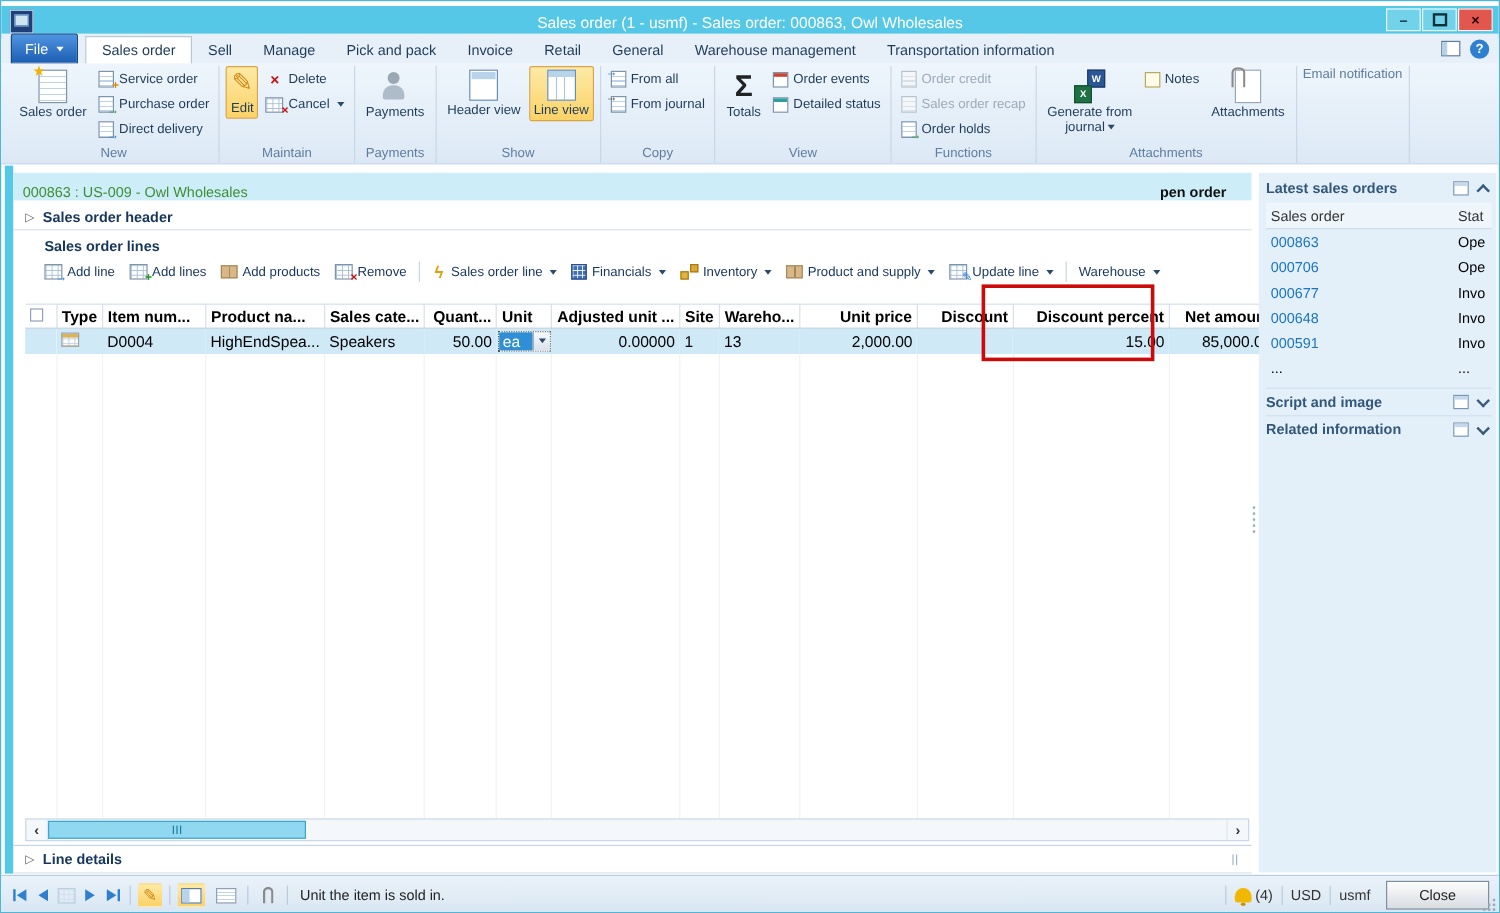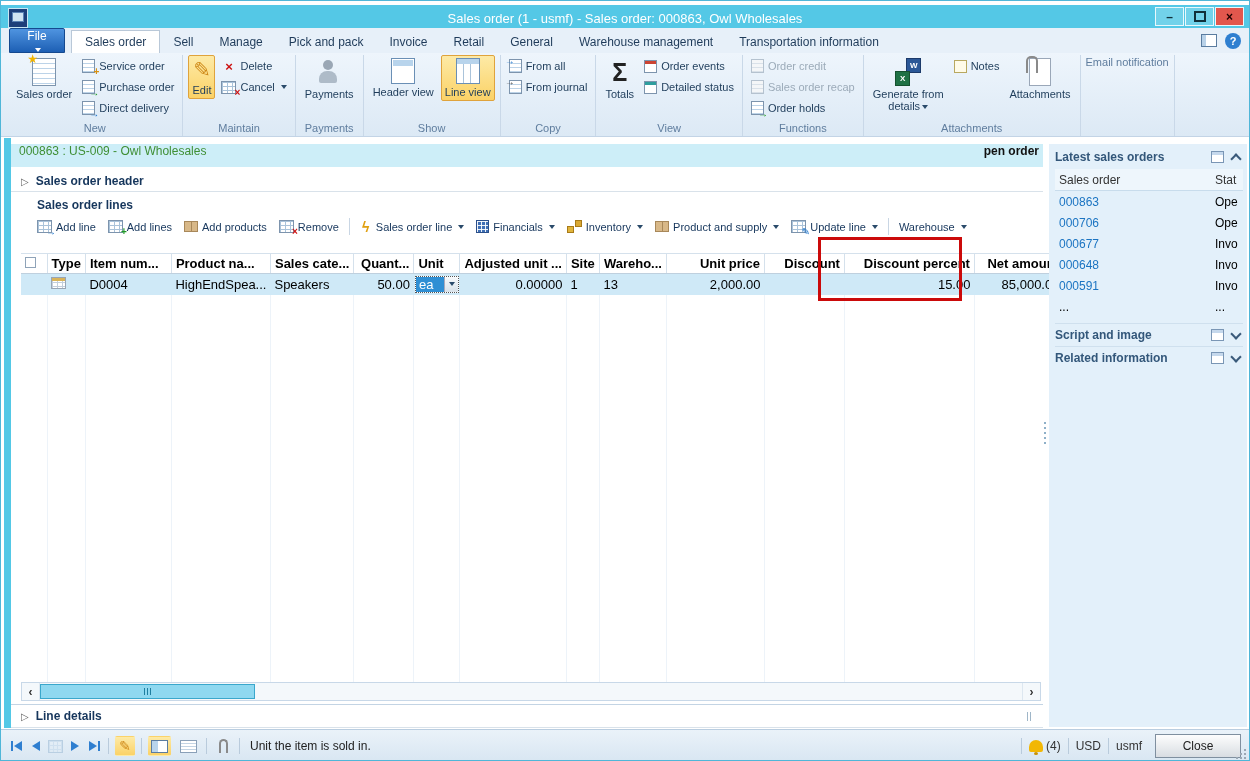--- a/index.html
+++ b/index.html
@@ -10,21 +10,21 @@
   .appico{position:absolute;left:7px;top:3px;width:20px;height:20px;background:#1d3f7a;border:1px solid #c8e6f2;box-sizing:border-box;}
   .appico::after{content:"";position:absolute;left:3px;top:3px;width:10px;height:8px;background:#cfe4f2;border:1px solid #5a82b5;}
   .wtitle{width:100%;text-align:center;color:#fff;font-size:13px;}
   .wbtns{position:absolute;right:5px;top:2px;display:flex;gap:1px;}
   .wbtn{width:29px;height:19px;border:1px solid #e9f8fc;background:rgba(255,255,255,0.18);display:flex;align-items:center;justify-content:center;color:#10303a;font-size:12px;font-weight:bold;box-sizing:border-box;}
   .wbtn.max::after{content:"";width:8px;height:7px;border:2px solid #10303a;}
   .wbtn.close{background:#e2574d;color:#200;}
 
   
   .tabrow{position:absolute;left:0;top:27px;width:100%;height:25px;background:#e7f0f9;display:flex;align-items:flex-end;}
-  .filetab{margin-left:8px;width:54px;height:23px;background:linear-gradient(#4f94e0,#1d5fb4);border:1px solid #15498f;border-radius:2px 2px 0 0;color:#fff;font-size:12px;display:flex;align-items:center;justify-content:center;gap:5px;flex-direction:column;}
+  .filetab{margin-left:8px;width:54px;height:23px;background:linear-gradient(#4f94e0,#1d5fb4);border:1px solid #15498f;border-radius:2px 2px 0 0;color:#fff;font-size:12px;display:flex;align-items:center;justify-content:center;gap:5px;}
   .tab{height:23px;padding:0 13px;font-size:12px;color:#1f3b5a;display:flex;align-items:center;box-sizing:border-box;}
   .tab.active{background:#fff;border:1px solid #b9c8d8;border-bottom:none;margin-left:6px;}
   .tabicons{margin-left:auto;margin-right:8px;display:flex;align-items:center;gap:8px;height:25px;}
   .layoutico{width:16px;height:13px;border:1px solid #5a7ca0;background:#fff;box-sizing:border-box;}
   .layoutico::after{content:"";display:block;width:4px;height:100%;background:#b8d1e8;}
   .helpico{width:16px;height:16px;border-radius:50%;background:#2f7fd0;color:#fff;font-size:11px;font-weight:bold;text-align:center;line-height:16px;}
 
   
   .ribbon{position:absolute;left:0;top:52px;width:100%;height:84px;background:linear-gradient(#eef5fc,#dce9f5);border-bottom:1px solid #c3d4e6;display:flex;padding:2px 0 0 6px;box-sizing:border-box;}
   .rgroup{display:flex;flex-direction:column;border-right:1px solid #c9d8e8;padding:0 5px;}
@@ -78,21 +78,21 @@
   .badge.tl{left:-5px;right:auto;top:-4px;bottom:auto;}
   .badge.green{color:#1f9826;} .badge.red{color:#cc1111;} .badge.blue{color:#2277cc;} .badge.gold{color:#d89010;} .badge.dark{color:#444;}
   .glyph-pencil{font-size:21px;color:#cf8a1a;line-height:24px;}
   .glyph-x{color:#cc1111;font-weight:bold;font-size:13px;width:15px;text-align:center;}
   .glyph-sigma{font-size:25px;font-weight:bold;color:#222;line-height:28px;}
   .glyph-flash{color:#e0a010;font-weight:bold;font-size:14px;width:12px;text-align:center;}
   .star{position:absolute;left:-6px;top:-7px;color:#f0b400;font-size:12px;}
 
   
   .teal-strip{position:absolute;left:3px;top:137px;width:7px;height:590px;background:#54c8e6;}
-  .recbar{position:absolute;left:10px;top:143px;width:1032px;height:23px;background:#cdeef8;display:flex;align-items:flex-start;box-sizing:border-box;padding:0 4px 0 8px;}
+  .recbar{position:absolute;left:10px;top:143px;width:1032px;height:23px;background:#cdeef8;display:flex;align-items:flex-end;box-sizing:border-box;padding:0 21px 0 8px;}
   .rectitle{color:#3f8f35;font-size:12px;flex:1;}
   .recstatus{color:#111;font-size:12px;font-weight:bold;}
   .secrow{position:absolute;left:10px;width:1032px;height:21px;display:flex;align-items:center;gap:7px;font-size:12px;font-weight:bold;color:#16365c;box-sizing:border-box;padding-left:10px;}
   .exp{color:#666;font-size:10px;font-weight:normal;}
   .soheader{top:170px;border-bottom:1px solid #d9e2ea;}
   .solines{top:193px;padding-left:26px;}
   .linedetails{top:703px;border-top:1px solid #c3d4e4;border-bottom:1px solid #d9e2ea;height:24px;}
   .ld-grip{margin-left:auto;margin-right:12px;display:flex;gap:2px;}
   .ld-grip i{width:1px;height:9px;background:#9fb6c8;}
 
@@ -342,21 +342,21 @@
       <div class="glabel">Functions</div>
     </div>
 
     <div class="rgroup">
       <div class="ritems">
         <div class="rbig">
           <span class="i-gft">
             <span class="sq w">W</span>
             <span class="sq x">X</span>
           </span>
-          <span class="lbl2"><span>Generate from</span><br><span>details</span><span class="car"></span></span>
+          <span class="lbl2"><span>Generate from</span><br><span>journal</span><span class="car"></span></span>
         </div>
         <div class="rcol">
           <div class="rsmall">
               <span class="i-note"></span>
               <span>Notes</span>
             </div>
         </div>
         <div class="rbig">
           <span class="i-attach"></span>
           <span class="lbl2">Attachments</span>

